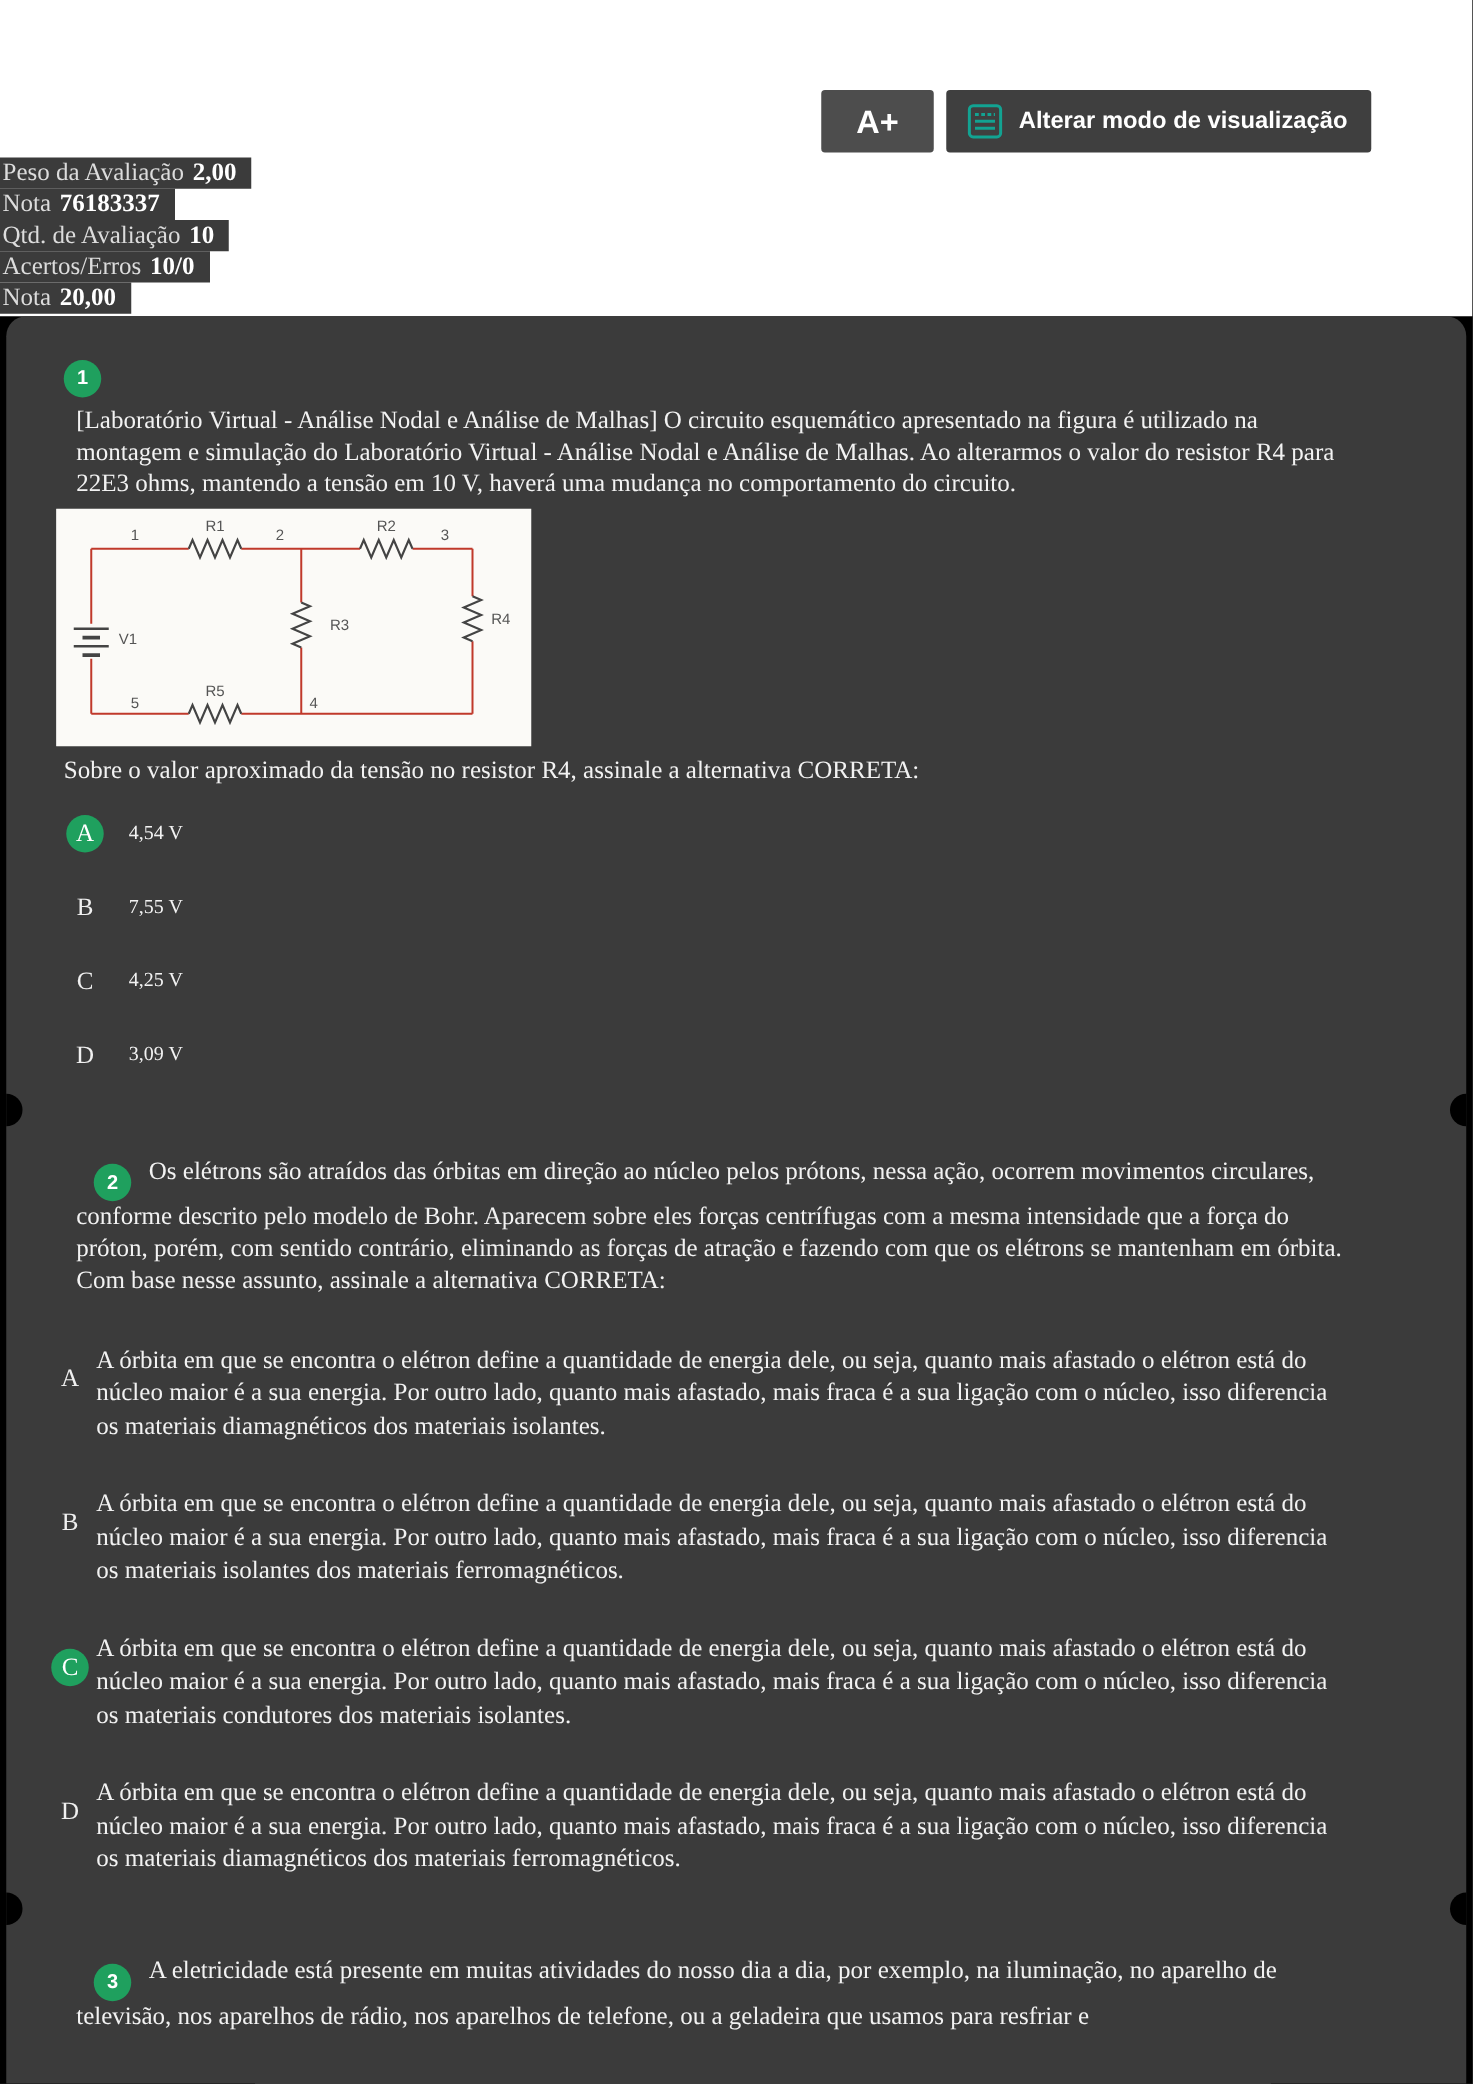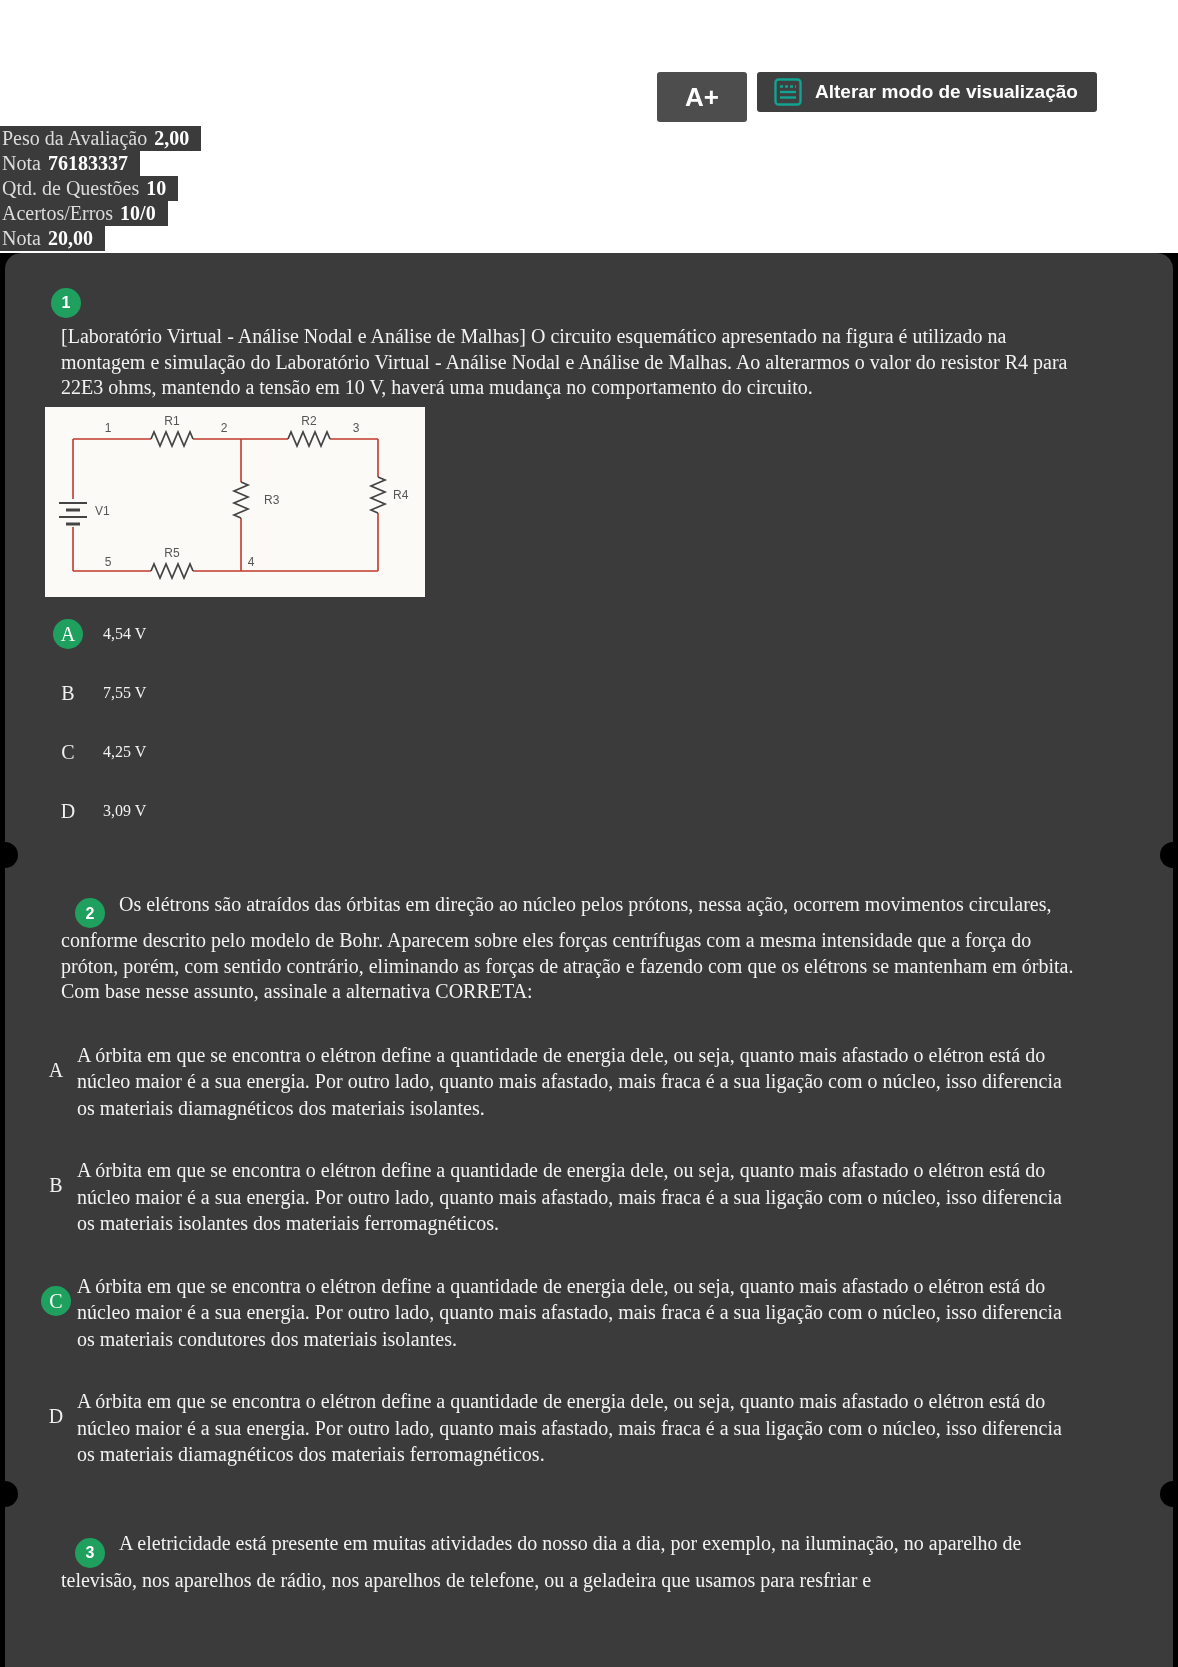--- a/index.html
+++ b/index.html
@@ -8,21 +8,21 @@
     background:#000; font-family:"Liberation Serif", serif;
   }
   
   .top-band { position:absolute; top:0; left:0; width:1178px; height:253px; background:#ffffff; }
   .btn-aplus {
     position:absolute; left:657px; top:72px; width:90px; height:50px;
     background:#4d4d4d; color:#fff; border:none; border-radius:3px;
     font-family:"Liberation Sans", sans-serif; font-weight:700; font-size:26px; cursor:pointer;
   }
   .btn-view {
-    position:absolute; left:757px; top:72px; width:340px; height:40px;
+    position:absolute; left:757px; top:72px; width:340px; height:50px;
     background:#3f3f3f; color:#fff; border:none; border-radius:3px;
     font-family:"Liberation Sans", sans-serif; font-weight:700; font-size:19px;
     display:flex; align-items:center; gap:12px; padding:0 16px; cursor:pointer; box-sizing:border-box;
   }
   .view-icon { display:flex; align-items:center; }
   
   .summary { position:absolute; top:126px; left:0; display:flex; flex-direction:column; align-items:flex-start;justify-content:space-between; }
   .sum-line {
     background:#3b3b3b; color:#dcdcdc; font-size:20px; line-height:25px;
     padding:0 12px 0 2px; white-space:nowrap;
@@ -88,21 +88,21 @@
         <line x1="7" y1="15" x2="23" y2="15" stroke="#12a392" stroke-width="2.4"></line>
         <line x1="7" y1="20.5" x2="23" y2="20.5" stroke="#12a392" stroke-width="2.4"></line>
       </svg>
     </span>
     <span>Alterar modo de visualização</span>
   </button>
 
   <div class="summary">
     <div class="sum-line"><span class="sum-label">Peso da Avaliação</span><span class="sum-value">2,00</span></div>
     <div class="sum-line"><span class="sum-label">Nota</span><span class="sum-value">76183337</span></div>
-    <div class="sum-line"><span class="sum-label">Qtd. de Questões</span><span class="sum-value">10</span></div>
+    <div class="sum-line"><span class="sum-label">Qtd. de Avaliação</span><span class="sum-value">10</span></div>
     <div class="sum-line"><span class="sum-label">Acertos/Erros</span><span class="sum-value">10/0</span></div>
     <div class="sum-line"><span class="sum-label">Nota</span><span class="sum-value">20,00</span></div>
   </div>
 </div>
 
 <div class="card">
 
   <section class="question">
     <div class="q-badge block">1</div>
     <p class="q-text">[Laboratório Virtual - Análise Nodal e Análise de Malhas] O circuito esquemático apresentado na figura é utilizado na montagem e simulação do Laboratório Virtual - Análise Nodal e Análise de Malhas. Ao alterarmos o valor do resistor R4 para 22E3 ohms, mantendo a tensão em 10 V, haverá uma mudança no comportamento do circuito.</p>
@@ -149,20 +149,21 @@
           <text x="219" y="97" text-anchor="start">R3</text>
           <text x="348" y="92" text-anchor="start">R4</text>
           <text x="50" y="108" text-anchor="start">V1</text>
           <text x="127" y="150">R5</text>
           <text x="63" y="159">5</text>
           <text x="206" y="159">4</text>
         </g>
       </svg>
     </div>
 
+    <p class="q-prompt">Sobre o valor aproximado da tensão no resistor R4, assinale a alternativa CORRETA:</p>
 
     <div class="opts1">
       <div class="opt1">
         <span class="letter1 selected">A</span>
         <span class="val1">4,54 V</span>
       </div>
       <div class="opt1">
         <span class="letter1">B</span>
         <span class="val1">7,55 V</span>
       </div>

